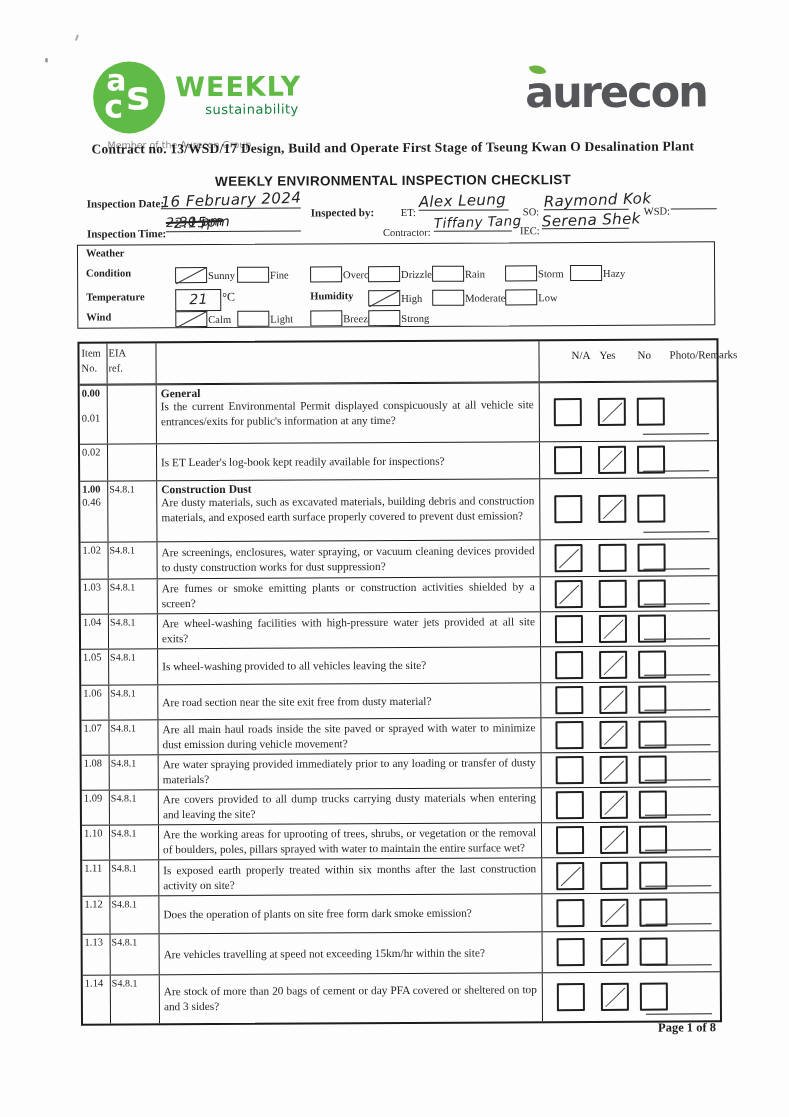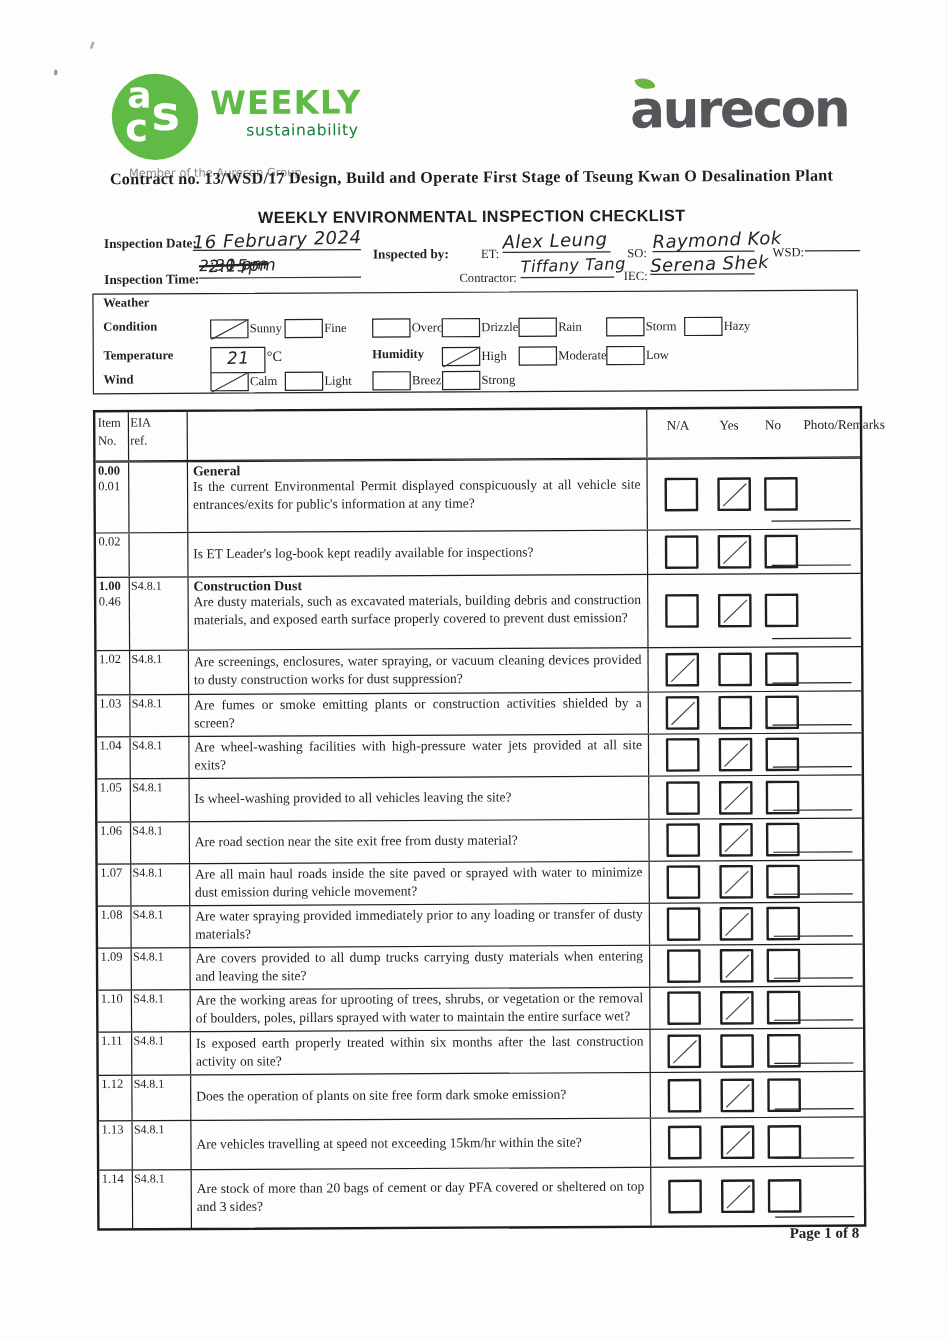--- a/index.html
+++ b/index.html
@@ -66,21 +66,21 @@
        flex-direction:column;justify-content:center;}
   .qsection{font-weight:bold;font-size:11.5px;}
   .qtext{font-size:11.3px;line-height:14.6px;text-align:justify;}
   .c-ans{position:relative;flex:1;}
   .cbox{position:absolute;top:50%;transform:translateY(-50%);width:24px;height:24px;
         border:2.3px solid #1f1f1f;border-radius:1px;background:#fff;}
   .cbox.b-na{left:14px;} .cbox.b-yes{left:58px;} .cbox.b-no{left:97px;}
   .remark-line{position:absolute;right:8px;bottom:6px;width:66px;border-top:1.7px solid #222;}
   .hdr-item,.hdr-eia{font-size:10.5px;line-height:15px;}
   .hdr-lab{position:absolute;top:8px;font-size:11px;}
-  .h-na{left:16px;} .h-yes{left:60px;} .h-no{left:98px;} .h-rem{left:130px;}
+  .h-na{left:32px;} .h-yes{left:60px;} .h-no{left:98px;} .h-rem{left:130px;}
   .footer{position:absolute;left:655px;top:1022px;font-weight:bold;font-size:12.5px;}
 </style>
 </head>
 <body>
 
 <div class="page">
  <div class="sheet">
 
   <div class="speck1"></div>
   <div class="speck2"></div>
@@ -171,21 +171,21 @@
       <div class="c-ans">
         <span class="hdr-lab h-na">N/A</span>
         <span class="hdr-lab h-yes">Yes</span>
         <span class="hdr-lab h-no">No</span>
         <span class="hdr-lab h-rem">Photo/Remarks</span>
       </div>
     </div>
   <div class="trow" style="height: 58px;">
           <div class="c-item">
             <div style="font-weight: bold;">0.00</div>
-            <div style="margin-top: 2px;">0.01</div>
+            <div style="margin-top: 14px;">0.01</div>
           </div>
           <div class="c-eia"></div>
           <div class="c-q" style="justify-content: flex-start;">
             <div class="qsection">General</div>
             <div class="qtext">Is the current Environmental Permit displayed conspicuously at all vehicle site entrances/exits for public's information at any time?</div>
           </div>
           <div class="c-ans">
             <div class="cbox b-na"></div>
             <div class="cbox b-yes">
               <div class="slash-sq"></div>

